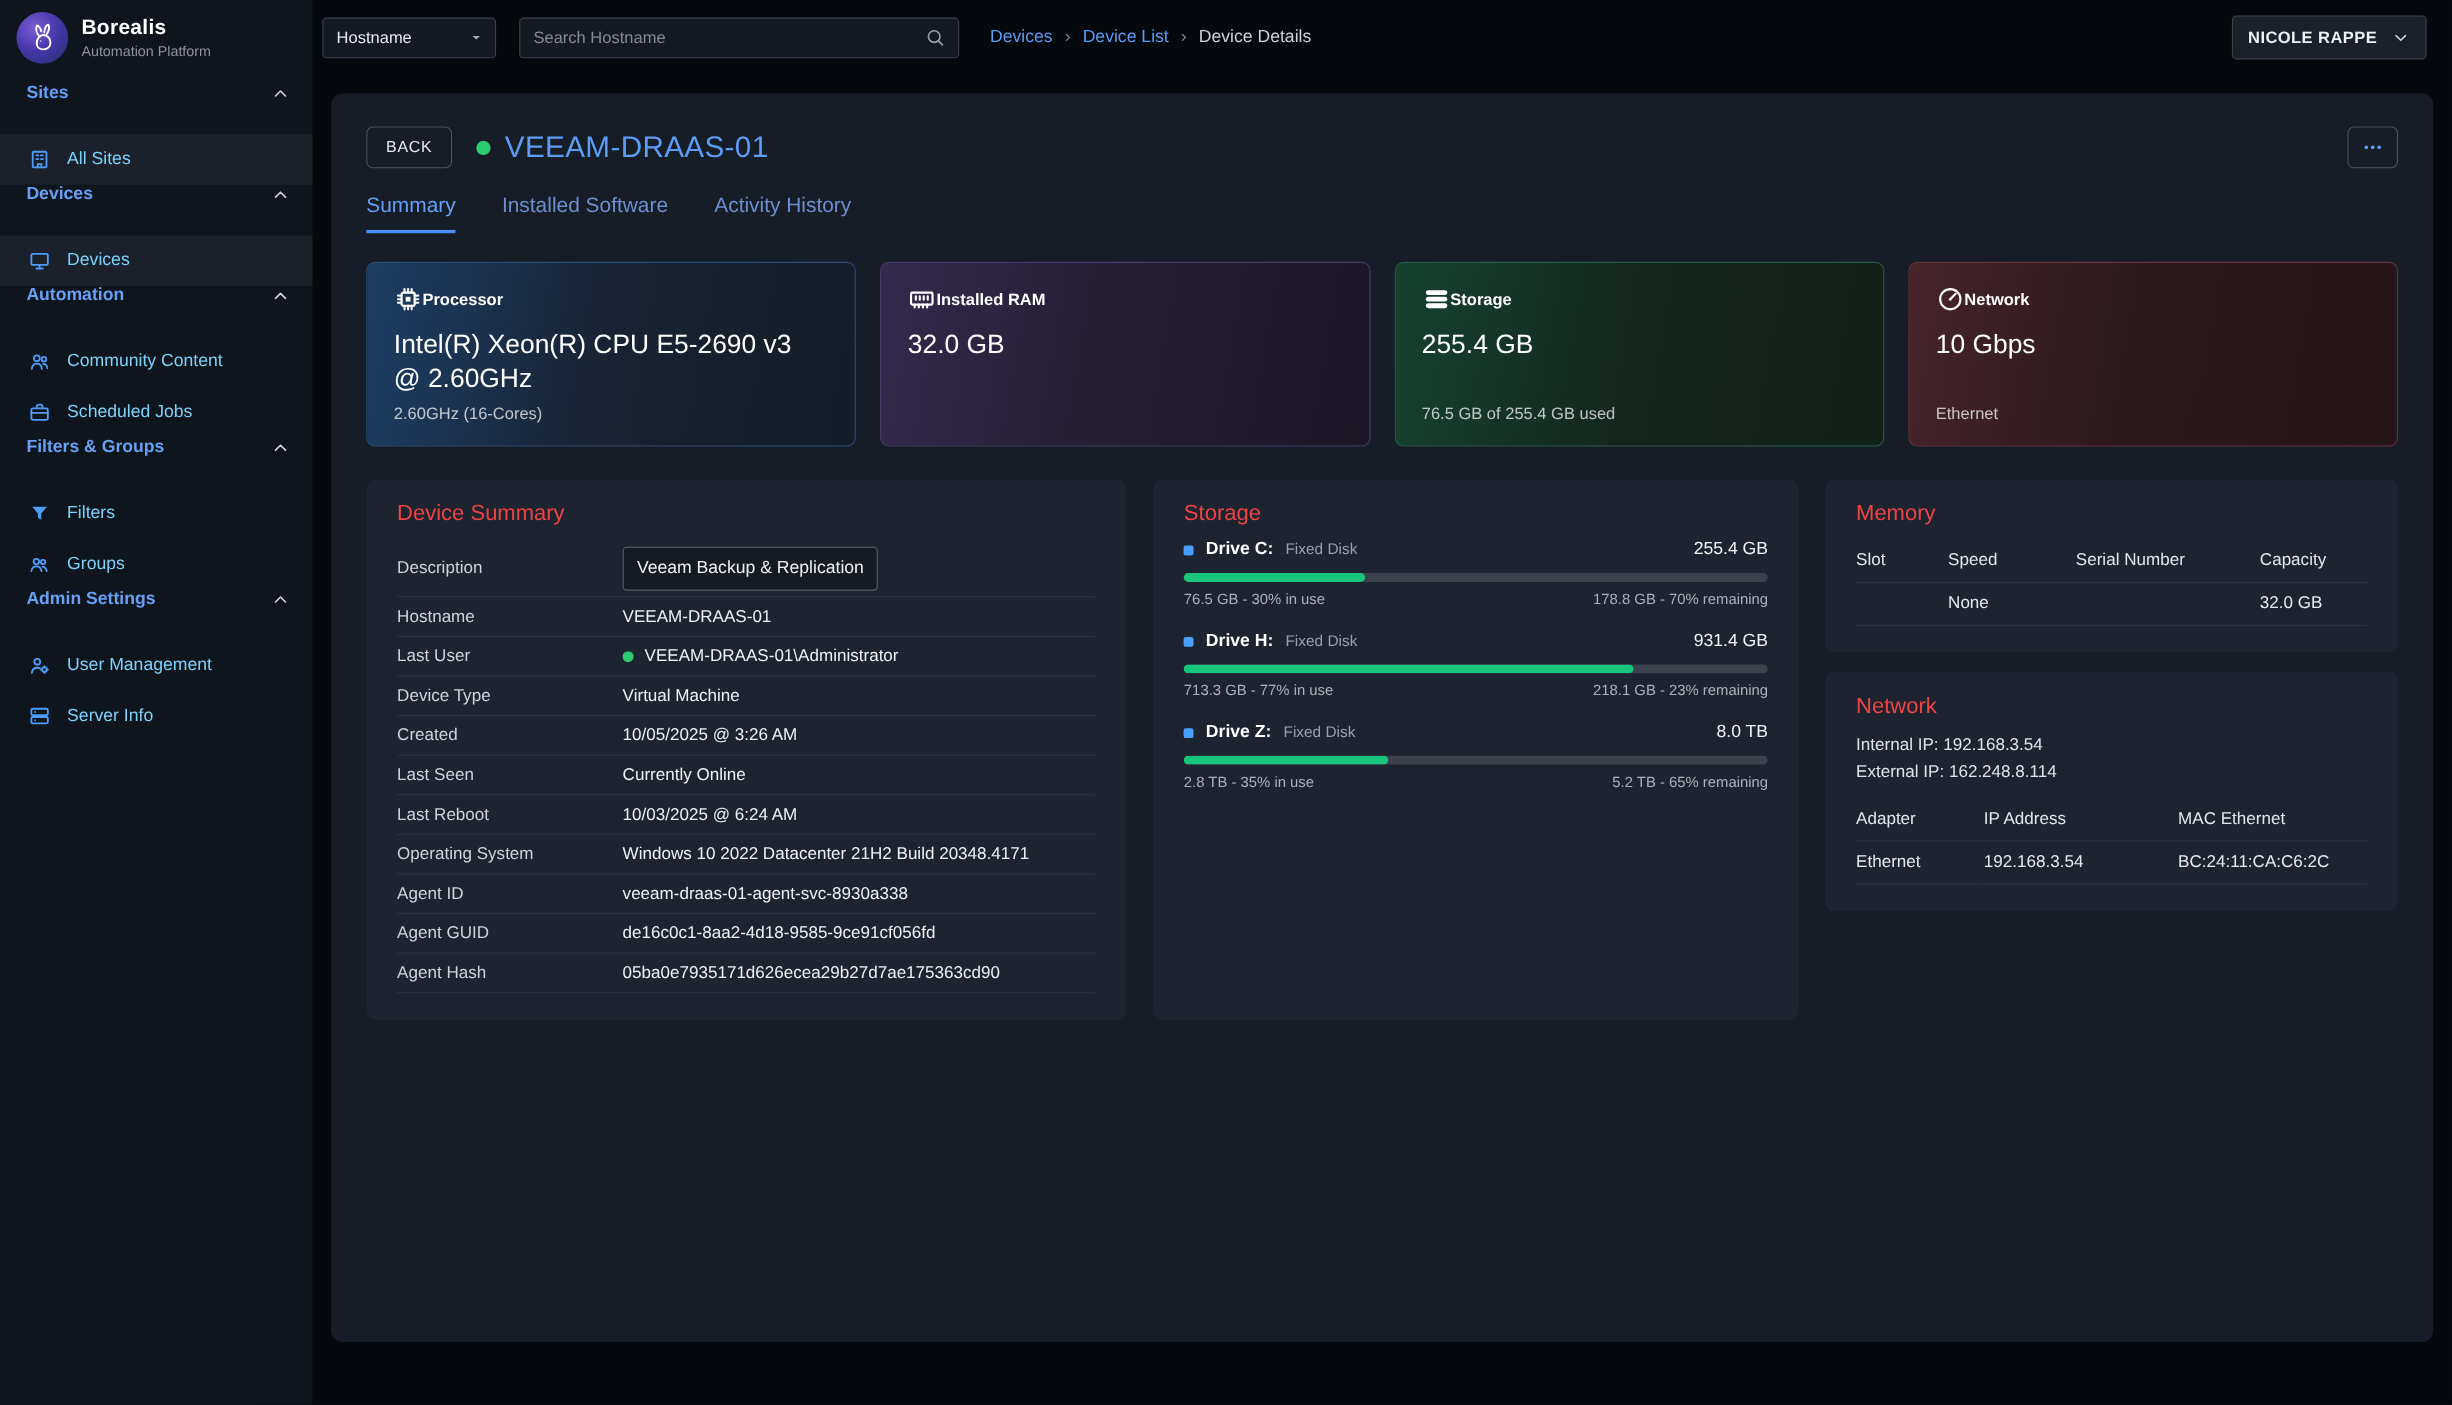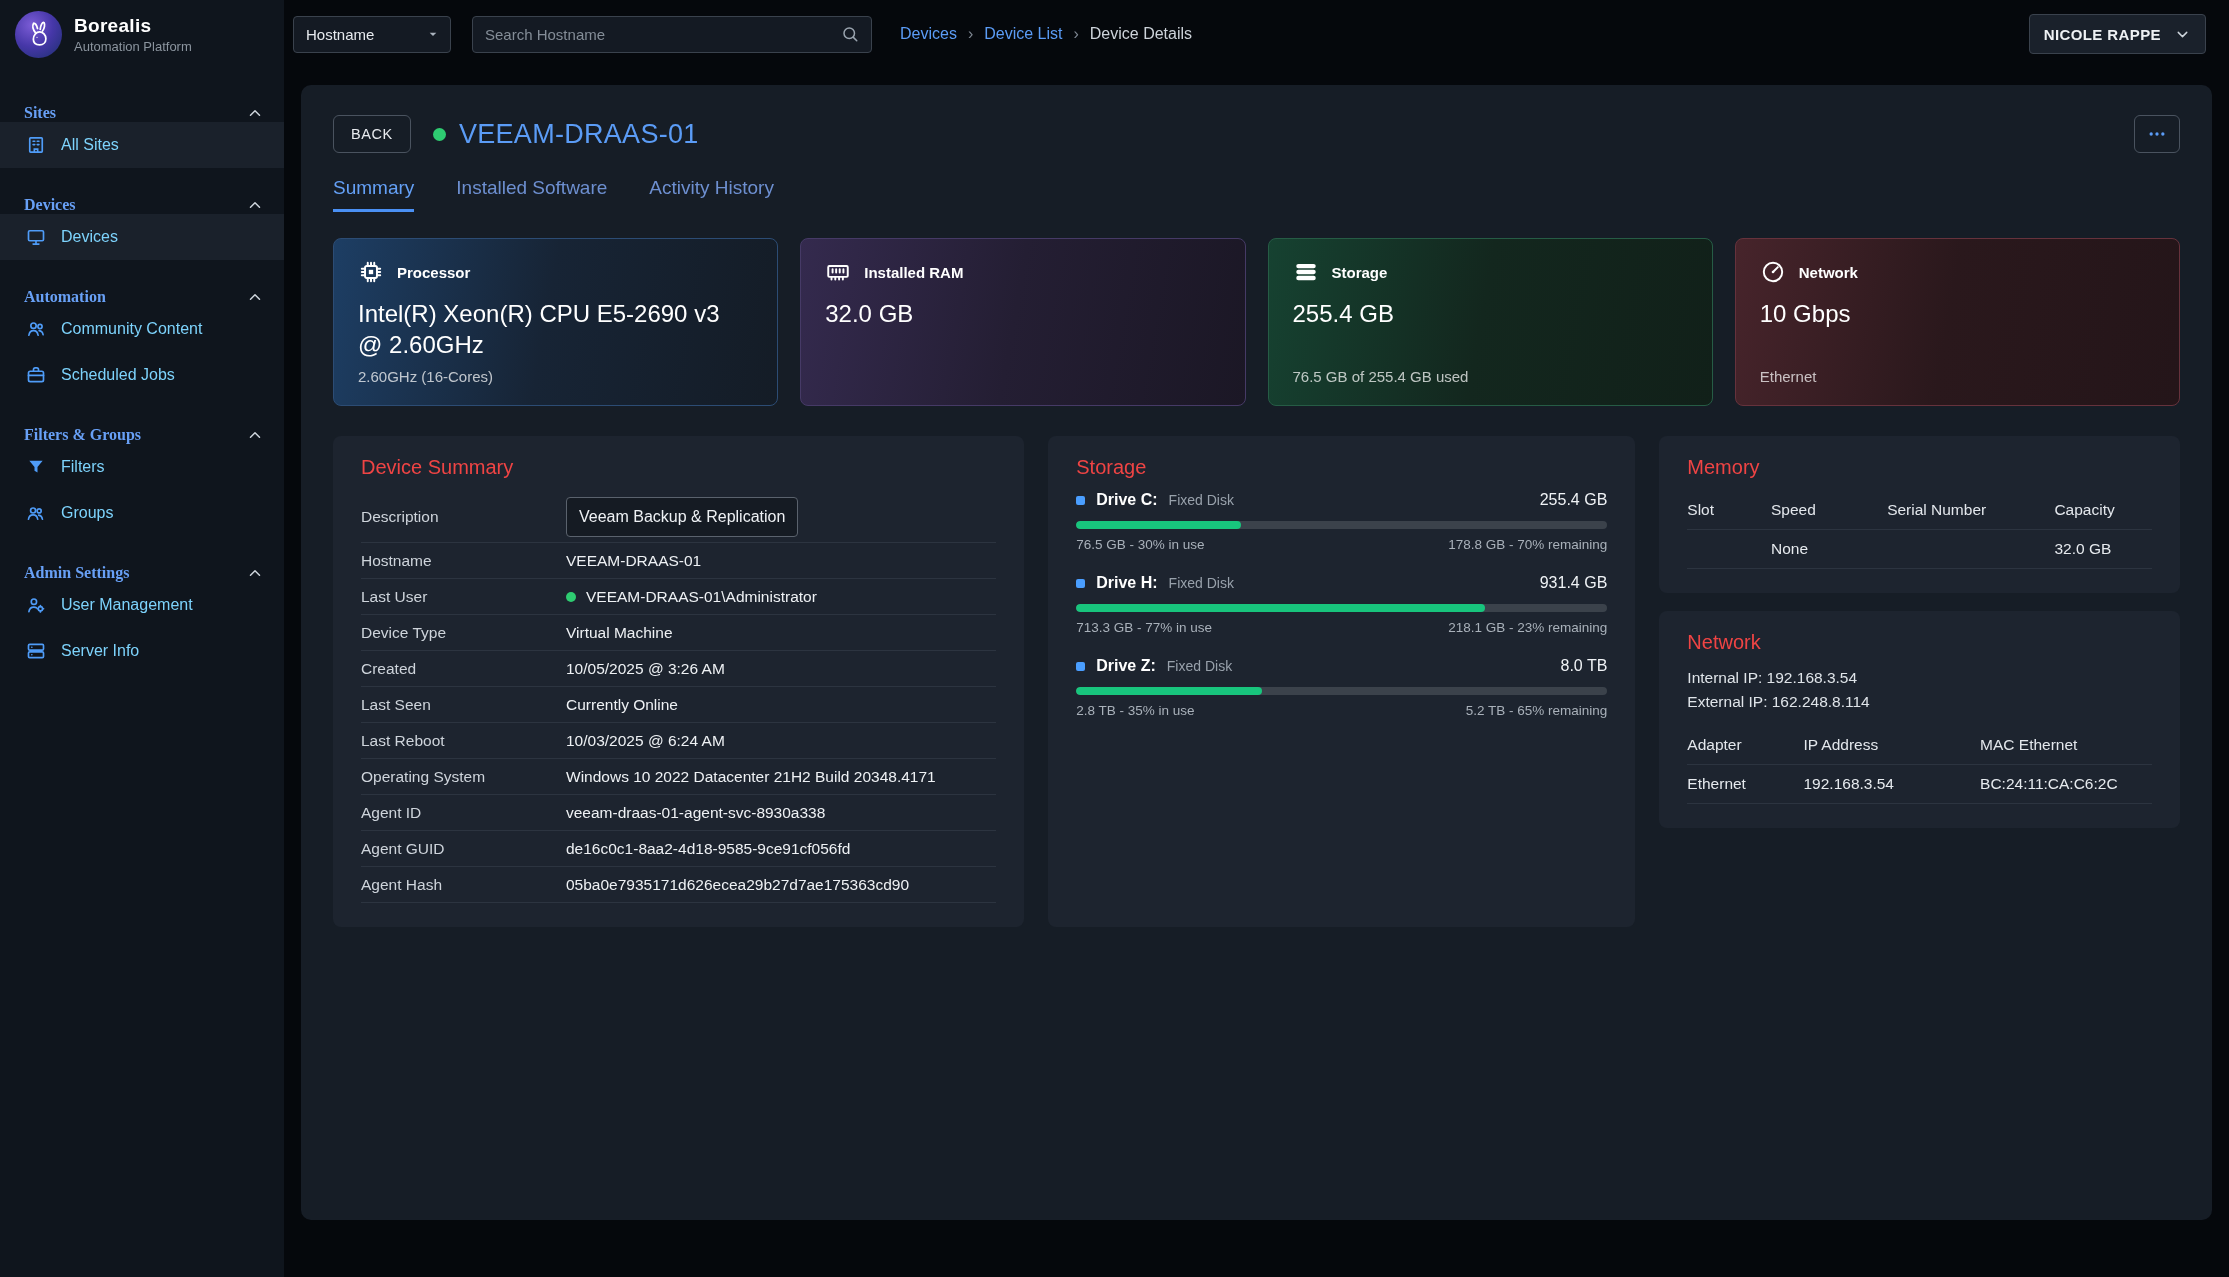--- a/index.html
+++ b/index.html
@@ -18,22 +18,22 @@
   .sidebar { width:284px; flex-shrink:0; background:#0f151d; display:flex; flex-direction:column; }
   .brand { height:68px; display:flex; align-items:center; gap:12px; padding:0 15px; }
   .logo { width:47px; height:47px; border-radius:50%; flex-shrink:0;
           background:radial-gradient(circle at 35% 30%, #7b5cd6 0%, #4637a8 48%, #1c2f6e 100%);
           display:flex; align-items:center; justify-content:center; }
   .logo svg { width:30px; height:30px; }
   .brand-name { font-size:19px; font-weight:bold; color:#ffffff; letter-spacing:.3px; }
   .brand-sub { font-size:13px; color:#8b949e; margin-top:2px; }
 
   .nav { margin-top:8px; }
-  .nav-header { height:46px; display:flex; align-items:flex-end; justify-content:space-between;
-                padding:0 20px 0 24px; cursor:pointer;font-family:Liberation Serif, serif; }
+  .nav-header { height:46px; display:flex; align-items:flex-start; justify-content:space-between;
+                padding:0 20px 0 24px; cursor:pointer; }
   .nav-header-label { color:#68a0f6; font-weight:bold; font-size:16px; }
   .chev { color:#cdd4db; } .chev svg { width:18px; height:18px; }
   .nav-item { height:46px; display:flex; align-items:center; gap:15px; padding:0 26px; cursor:pointer; }
   .nav-item.active { background:#1a212b; }
   .nav-icon { color:#4f9cf8; } .nav-icon svg { width:20px; height:20px; }
   .nav-label { font-size:16px; color:#7dd3fc; }
 
   
   .main { flex:1; display:flex; flex-direction:column; min-width:0; }
   .topbar { height:68px; display:flex; align-items:center; padding:0 23px 0 9px; }
@@ -75,21 +75,21 @@
   .tab { font-size:19px; padding-bottom:10px; color:#6d8fd0; cursor:pointer; border-bottom:3px solid transparent; }
   .tab.active { color:#64a0f6; border-bottom-color:#4a90f4; }
 
   
   .stats { display:flex; gap:22px; margin-top:26px; }
   .stat-card { flex:1; height:168px; border-radius:8px; padding:20px 24px; display:flex; flex-direction:column; }
   .stat-card.processor { background:linear-gradient(100deg,#1d3e64 0%,#172435 48%,#141c26 100%); border:1px solid #2c4c74; }
   .stat-card.ram       { background:linear-gradient(100deg,#342a4e 0%,#241e33 48%,#1b1725 100%); border:1px solid #463a66; }
   .stat-card.storagec  { background:linear-gradient(100deg,#164231 0%,#13271e 48%,#112019 100%); border:1px solid #265c45; }
   .stat-card.networkc  { background:linear-gradient(100deg,#47242b 0%,#2a181c 48%,#241519 100%); border:1px solid #66323c; }
-  .stat-head { display:flex; align-items:center; gap:13px; color:#fff; }
+  .stat-head { display:flex; align-items:center; color:#fff; }
   .stat-head svg { width:26px; height:26px; }
   .stat-title { font-size:15px; font-weight:bold; color:#ffffff; }
   .stat-value { margin-top:13px; font-size:24px; color:#ffffff; line-height:1.3; padding-right:10px; }
   .stat-sub { margin-top:auto; font-size:15px; color:rgba(255,255,255,.72); }
 
   
   .grid { display:flex; gap:24px; margin-top:30px; align-items:stretch; }
   .subpanel { background:#1d242f; border-radius:8px; padding:20px 28px 24px; }
   .subpanel-title { color:#ef4444; font-size:20px; margin-bottom:12px; }
   .col-summary { flex:1.22; }

